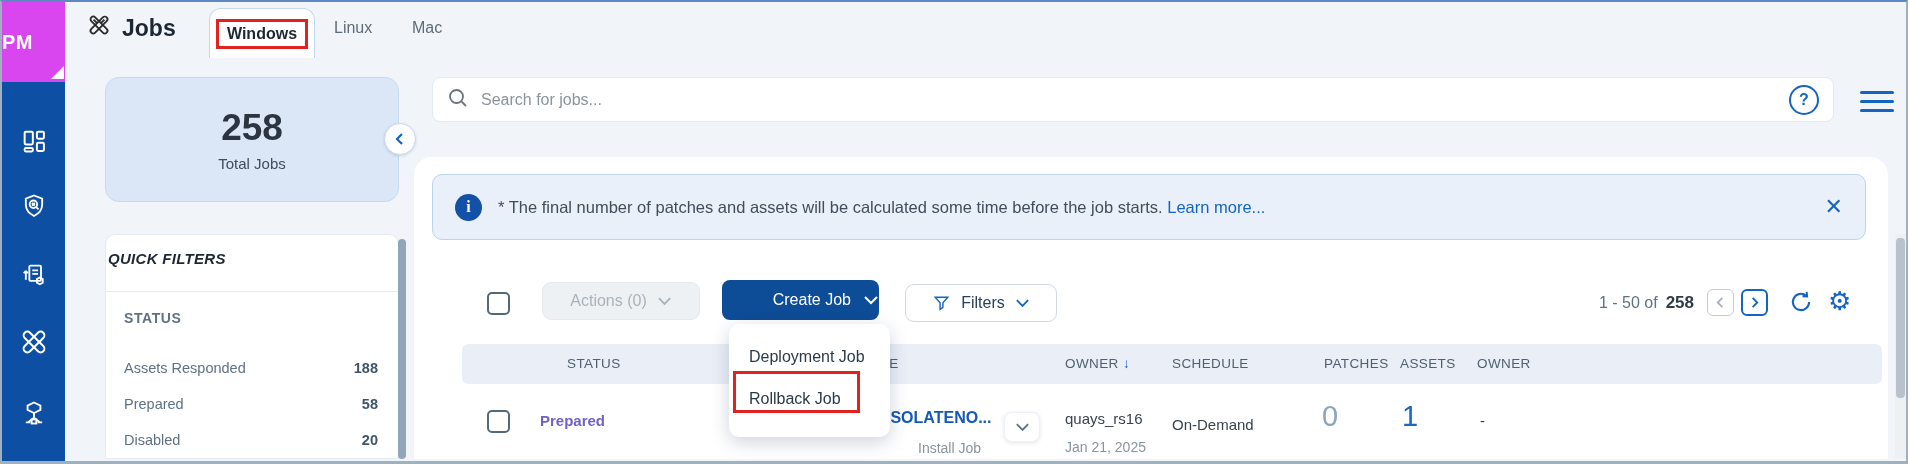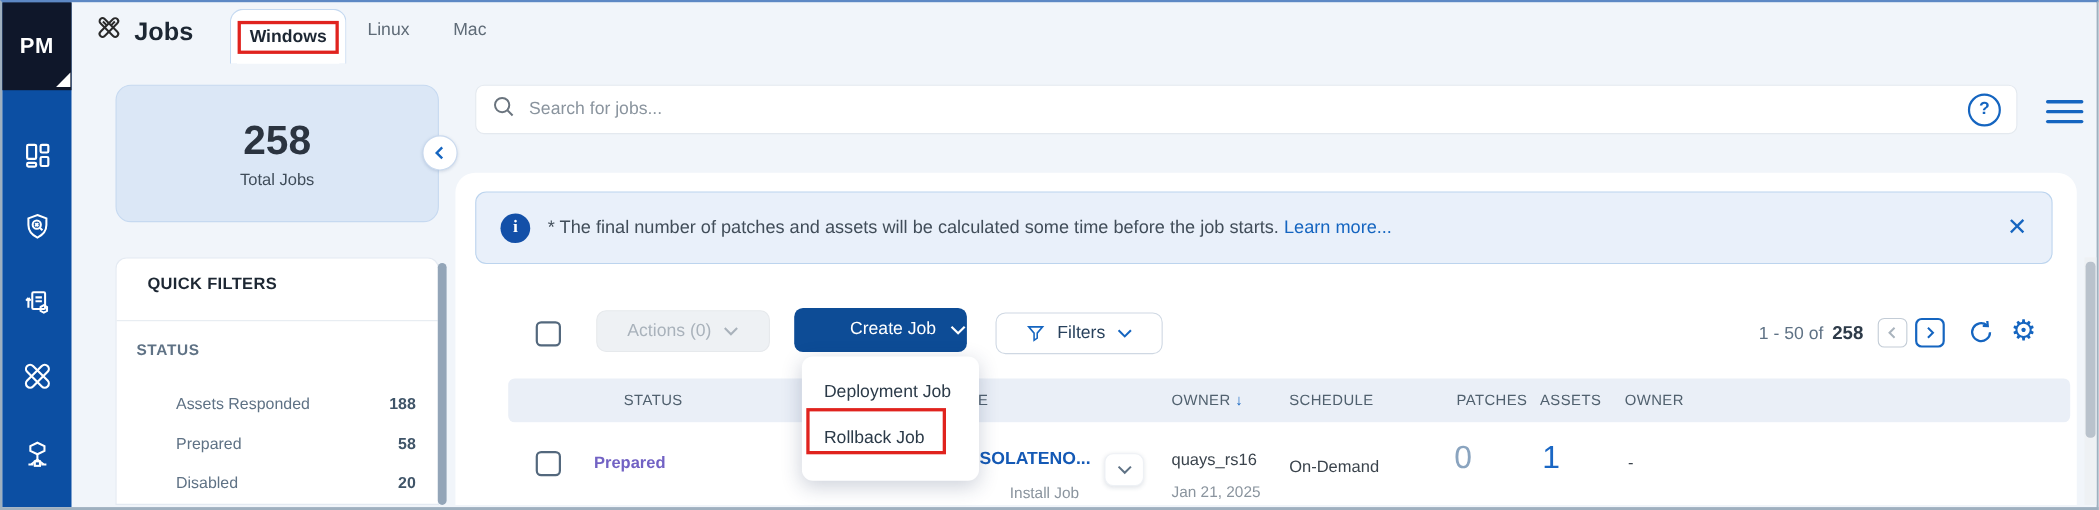--- a/index.html
+++ b/index.html
@@ -4,46 +4,46 @@
 <style>
   * { margin:0; padding:0; box-sizing:border-box; }
   html,body { width:1908px; height:464px; }
   body { font-family:"Liberation Sans", sans-serif; }
   #screen { position:relative; width:1908px; height:464px; background:#f1f5fa; overflow:hidden;
             border-top:2px solid #5d88c4; border-left:2px solid #9fb0bf; border-right:2px solid #9fb0bf; border-bottom:3px solid #9fb0bf;}
   .abs { position:absolute; }
 
   
   .sidebar { left:0; top:0; width:63px; height:464px; background:#0c4fa3; }
-  .pm-tile { left:0; top:0; width:63px; height:80px; background:#0f172a; color:#fff; font-weight:bold;
-             font-size:20px; display:flex; align-items:center; justify-content:center; letter-spacing:.5px;}
+  .pm-tile { left:0; top:0; width:63px; height:80px; background:#d946ef; color:#fff; font-weight:bold;
+             font-size:20px; display:flex; align-items:center; letter-spacing:.5px;}
   .pm-tri { left:49px; top:64px; width:0; height:0; border-left:13px solid transparent; border-bottom:13px solid #ffffff; }
   .side-ic { left:17px; width:30px; height:30px; display:flex; align-items:center; justify-content:center; cursor:pointer;}
 
   
   .jobs-title { left:84px; top:10px; display:flex; align-items:center; gap:10px; color:#1d2733; font-size:23px; font-weight:bold;text-align:center; }
   .tab { font-size:16px; color:#5f6b77; cursor:pointer; }
   .tab-active { left:207px; top:6px; width:106px; height:50px; background:#fff; border:1px solid #c3d8f0; border-bottom:none;
                 border-radius:12px 12px 0 0; display:flex; align-items:center; justify-content:center; }
   .red-frame { border:3px solid #e0231e; }
   .tab-active .red-frame { padding:3px 8px; font-weight:bold; color:#1d2733; font-size:16px; }
 
   
   .total-card { left:103px; top:75px; width:294px; height:125px; background:#dbe7f6; border:1px solid #c6d9f0; border-radius:14px;
                 display:flex; flex-direction:column; align-items:center; justify-content:center; }
   .total-num { font-size:37px; font-weight:bold; color:#2b3440; }
   .total-lbl { font-size:15px; color:#3f4c59; margin-top:6px; }
   .collapse-btn { left:382px; top:121px; width:32px; height:32px; border-radius:50%; background:#fff; border:1px solid #c9d9ee;
                   box-shadow:0 1px 3px rgba(40,70,120,.18); display:flex; align-items:center; justify-content:center; cursor:pointer; z-index:6;}
   .filters-card { left:103px; top:232px; width:294px; height:225px; background:#fff; border:1px solid #e4eaf2; border-radius:10px 10px 0 0; }
-  .qf-title { left:132px; top:248px; font-size:15px; font-weight:bold; color:#1d2733; letter-spacing:.3px; }
+  .qf-title { left:106px; top:248px; font-size:15px; font-weight:bold; color:#1d2733; letter-spacing:.3px;font-style:italic; }
   .qf-divider { left:104px; top:289px; width:292px; height:1px; background:#e6ebf1; }
   .qf-section { left:122px; top:308px; font-size:14px; font-weight:bold; color:#5f7285; letter-spacing:.6px; }
   .qf-row { left:122px; width:254px; height:22px; display:flex; justify-content:space-between; align-items:center; cursor:pointer; }
-  .qf-label { font-size:14.5px; color:#5f7285;margin-left:36px; }
+  .qf-label { font-size:14.5px; color:#5f7285; }
   .qf-count { font-size:14.5px; font-weight:bold; color:#3f5468; }
   .v-scroll-thumb { background:#93a5b8; border-radius:4px; }
 
   
   .search-bar { left:430px; top:75px; width:1402px; height:45px; background:#fff; border:1px solid #e4e9ef; border-radius:8px;
                 display:flex; align-items:center; padding:0 14px; gap:12px; }
   .search-input { flex:1; border:none; outline:none; font-size:16px; color:#3a4550; font-family:"Liberation Sans",sans-serif; background:transparent;}
   .search-input::placeholder { color:#8a949e; }
   .help-circle { width:30px; height:30px; border-radius:50%; border:2px solid #1565c0; color:#1565c0; font-size:16px; font-weight:bold;
                  display:flex; align-items:center; justify-content:center; cursor:pointer; }

